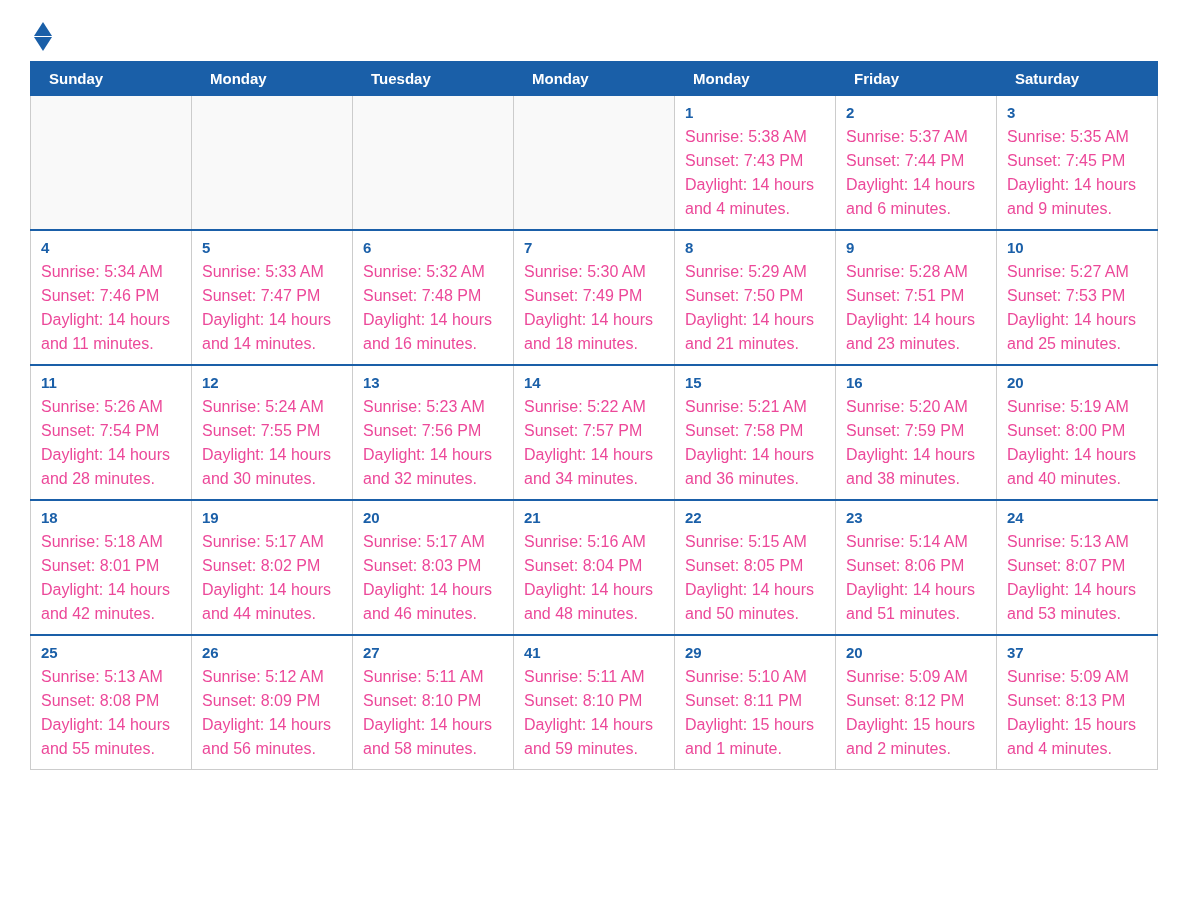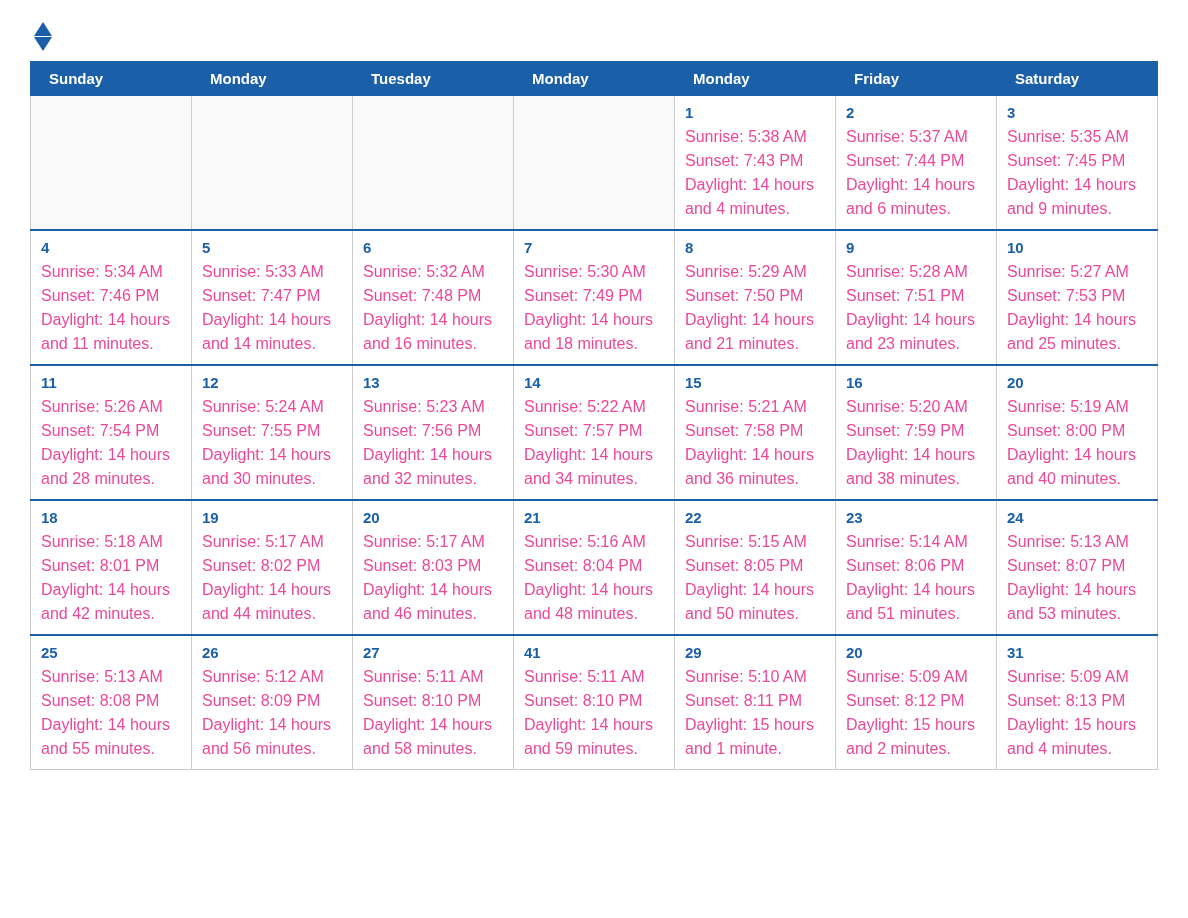--- a/index.html
+++ b/index.html
@@ -242,18 +242,18 @@
         </td>
         <td>
           <span class="day-number">29</span>
           <div class="day-info">Sunrise: 5:10 AM<br>Sunset: 8:11 PM<br>Daylight: 15 hours<br>and 1 minute.</div>
         </td>
         <td>
           <span class="day-number">20</span>
           <div class="day-info">Sunrise: 5:09 AM<br>Sunset: 8:12 PM<br>Daylight: 15 hours<br>and 2 minutes.</div>
         </td>
         <td>
-          <span class="day-number">31</span>
+          <span class="day-number">37</span>
           <div class="day-info">Sunrise: 5:09 AM<br>Sunset: 8:13 PM<br>Daylight: 15 hours<br>and 4 minutes.</div>
         </td>
       </tr>
     </tbody>
 </table>
 
 </body></html>

